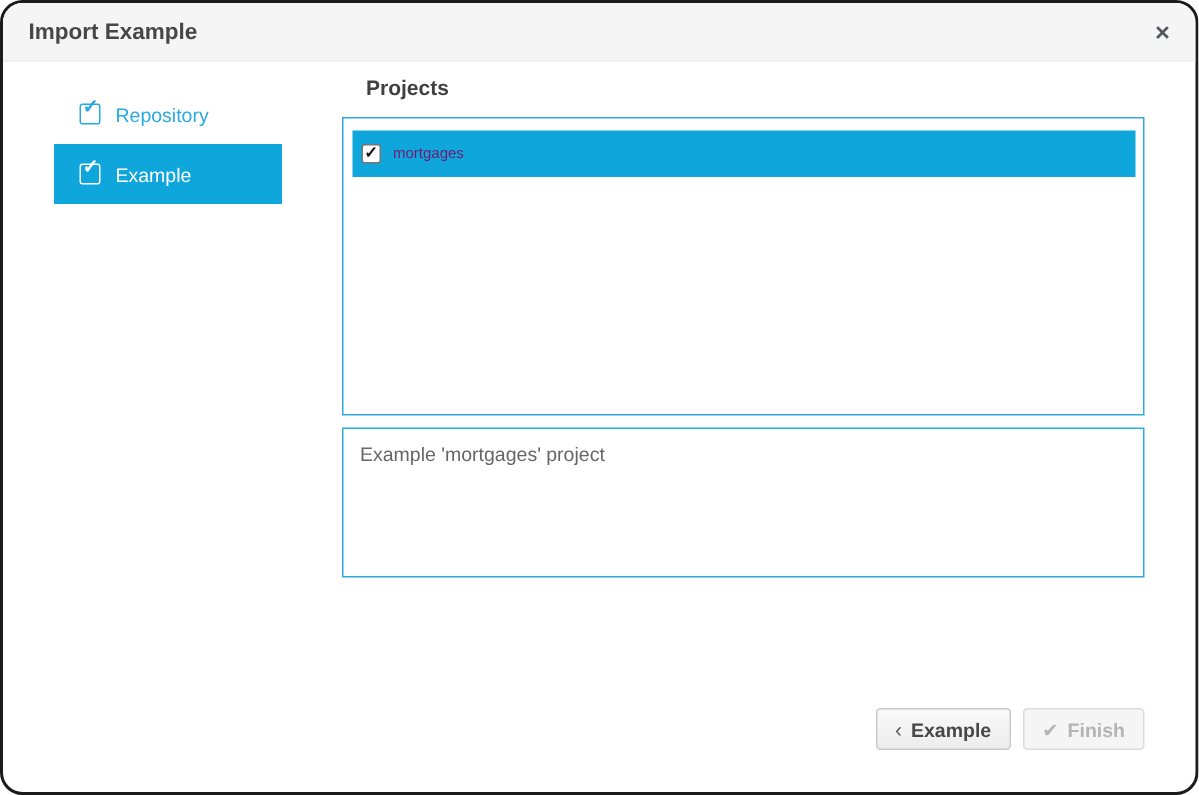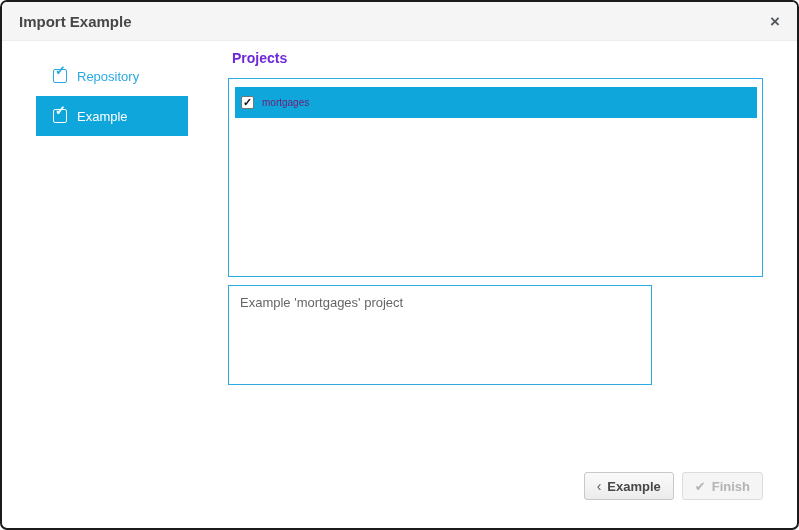--- a/index.html
+++ b/index.html
@@ -3,21 +3,21 @@
 <meta charset="utf-8">
 <style>
   html,body { margin:0; padding:0; }
   body {
     width:799px; height:530px; position:relative;
     font-family:"Liberation Sans", sans-serif;
     background:#fff;
   }
   .dialog {
     position:absolute; inset:0;
-    border:2px solid #1b1b1b; border-radius:7px;
+    border:2px solid #1b1b1b; border-radius:15px;
     background:#fff; overflow:hidden; box-sizing:border-box;
   }
   
   .header {
     height:38px; background:#f5f5f5; border-bottom:1px solid #ececec;
     display:flex; align-items:center; padding:0 17px;
   }
   .title { font-size:15px; font-weight:bold; color:#474747; }
   .close {
     margin-left:auto; font-size:17px; font-weight:bold; color:#54585c;
@@ -34,40 +34,40 @@
   .cb {
     width:12px; height:12px; border:1px solid currentColor; border-radius:2px;
     position:relative; flex:0 0 auto;
   }
   .cb .tick {
     position:absolute; left:1px; top:-6px; font-size:13px; font-weight:bold;
     font-style:normal; line-height:1.1;
   }
   
   .main-heading {
-    position:absolute; left:230px; top:48px;
-    font-size:14px; font-weight:bold; color:#6d28d9;
+    position:absolute; left:242px; top:48px;
+    font-size:14px; font-weight:bold; color:#404040;
   }
   .listbox {
     position:absolute; left:226px; top:76px; width:535px; height:199px;
     border:1px solid #2cabe1; box-sizing:border-box; background:#fff;
   }
   .project-row {
     margin:8px 5px 0 6px; height:31px; background:#0fa7db;
     display:flex; align-items:center; padding-left:6px; gap:8px; cursor:pointer;
   }
   .native-cb {
     width:13px; height:13px; background:#fff; border:1px solid #767676;
     border-radius:2px; display:flex; align-items:center; justify-content:center;
     font-size:11px; font-weight:bold; color:#151515; box-sizing:border-box;
     line-height:1;
   }
   .project-label { color:#701a75; font-size:10px; }
   .descbox {
-    position:absolute; left:226px; top:283px; width:424px; height:100px;
+    position:absolute; left:226px; top:283px; width:535px; height:100px;
     border:1px solid #2cabe1; box-sizing:border-box;
     padding:9px 11px; font-size:13px; color:#666; background:#fff;
   }
   
   .footer {
     position:absolute; top:470px; right:34px;
     display:flex; gap:8px;
   }
   .btn {
     height:28px; display:flex; align-items:center; gap:6px; padding:0 12px;

